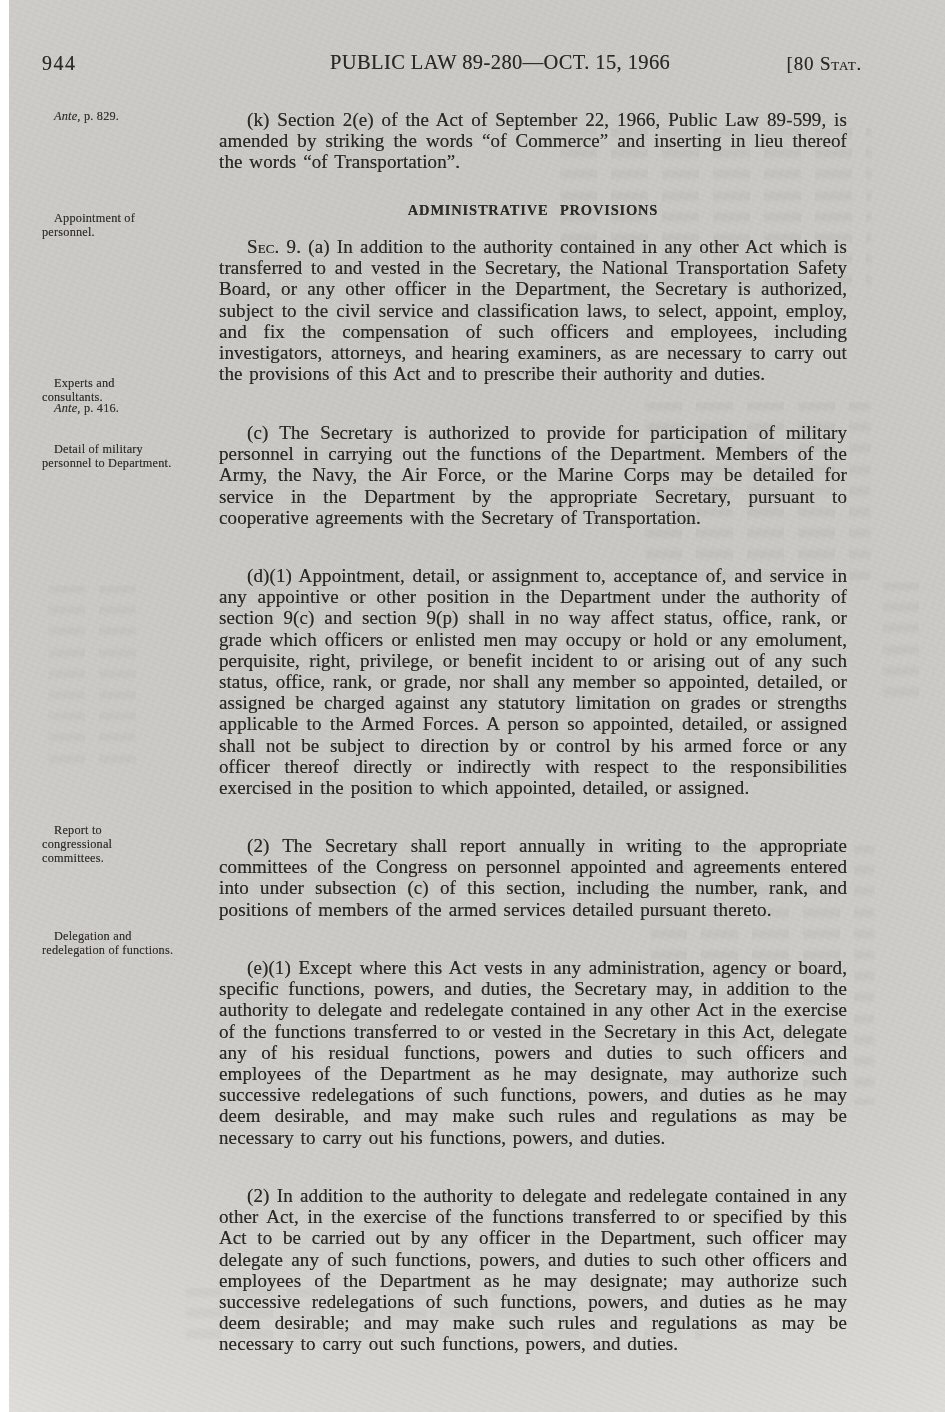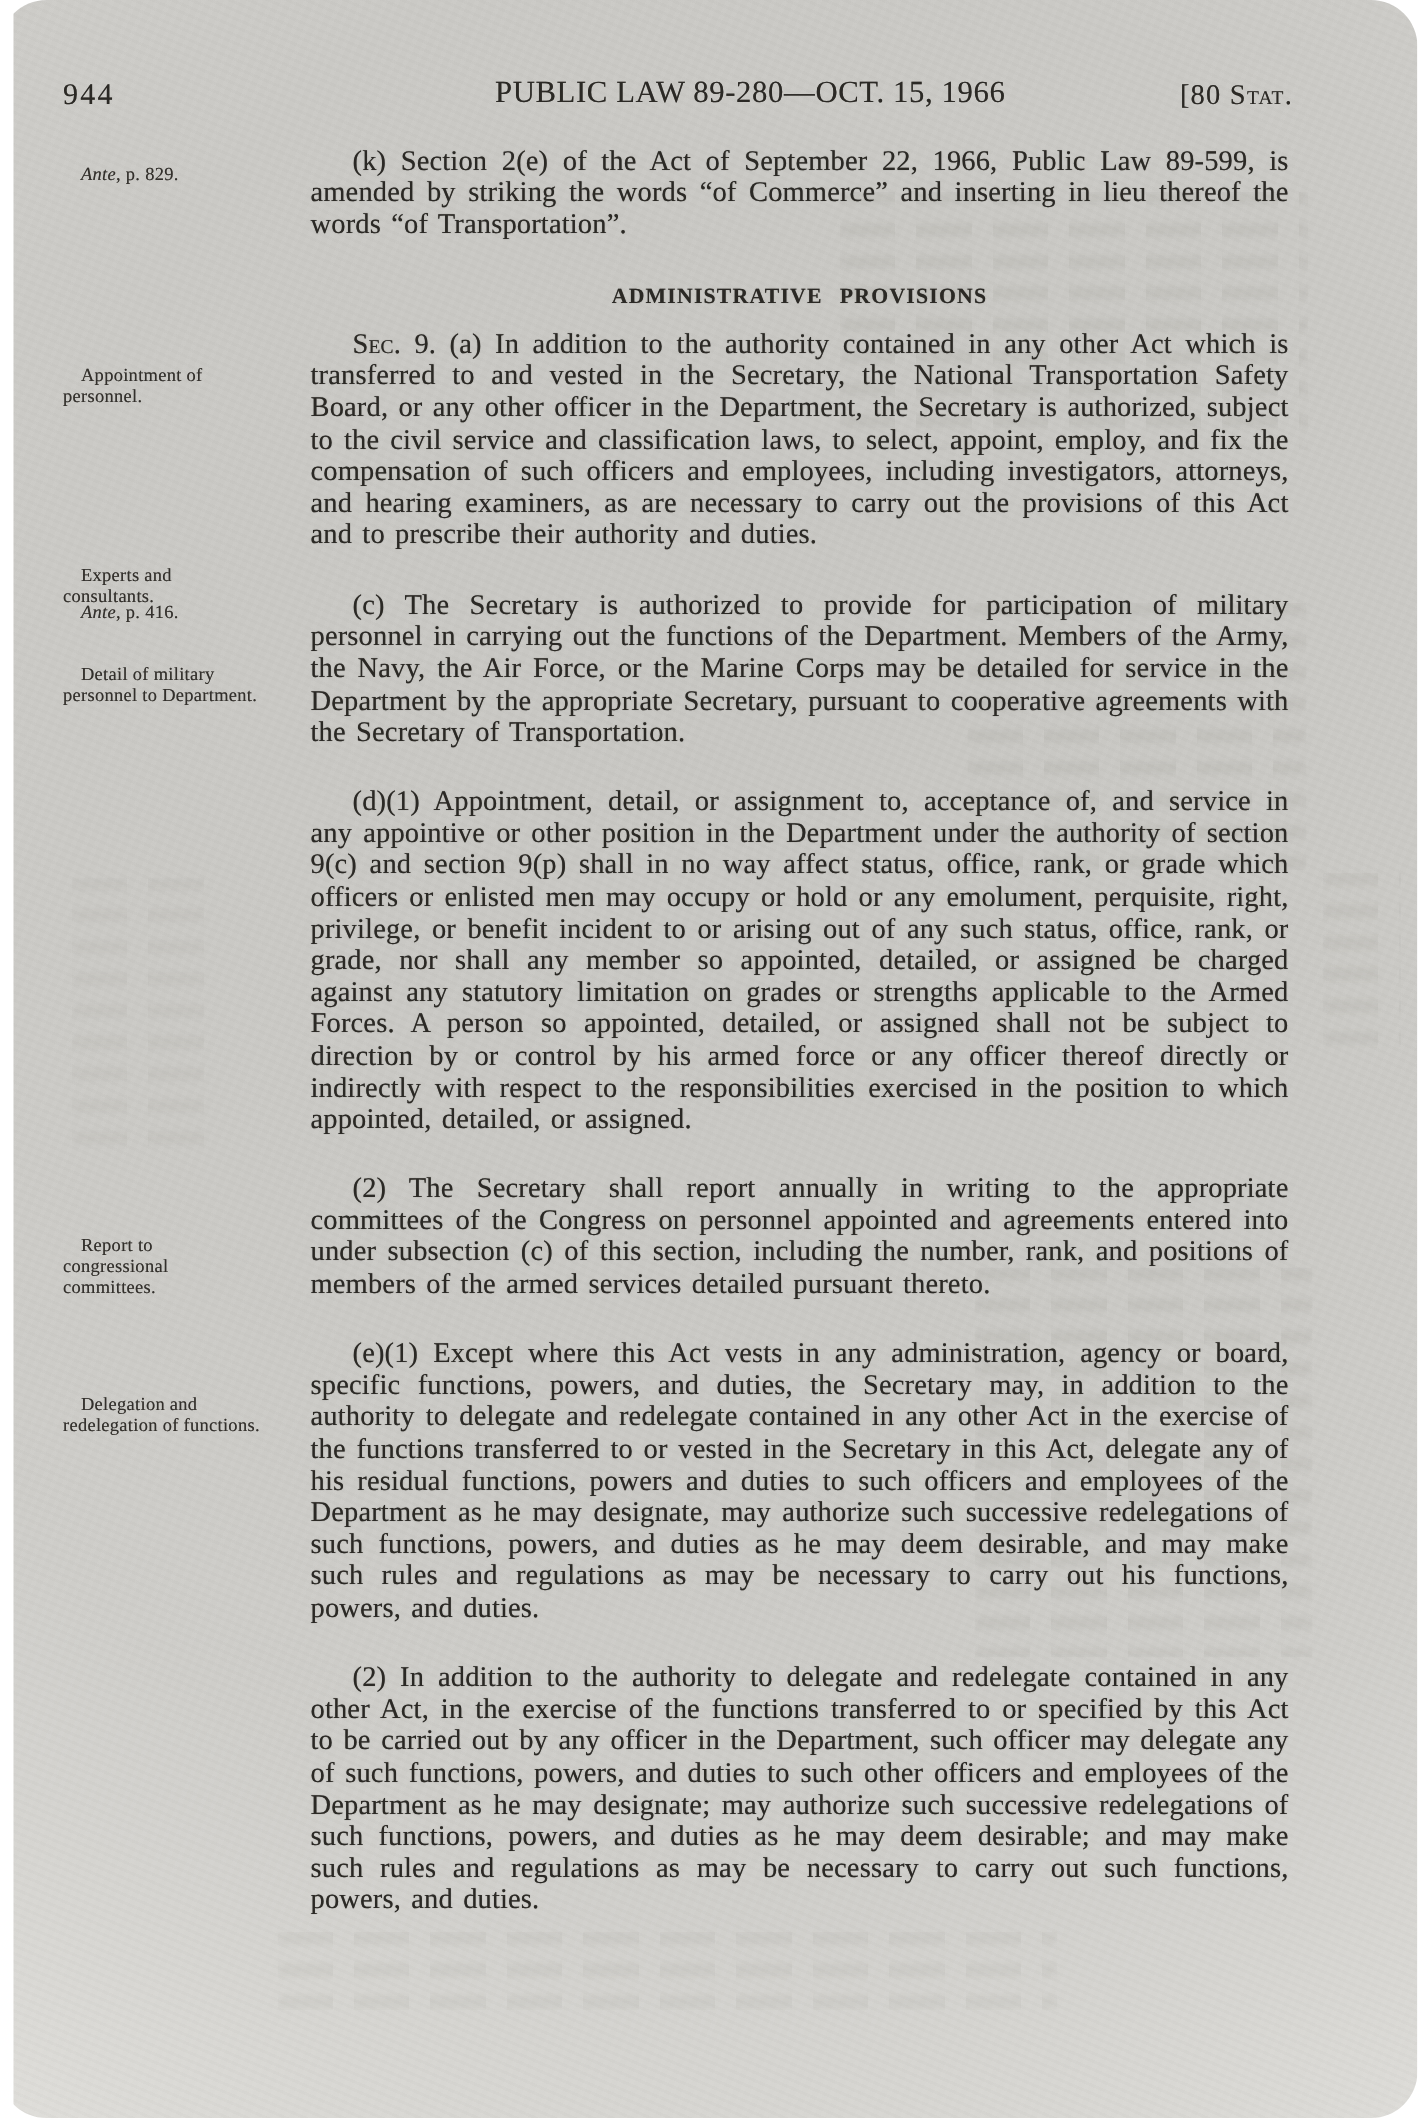--- a/index.html
+++ b/index.html
@@ -3,21 +3,20 @@
 <meta charset="utf-8">
 <style>
   html,body{margin:0;padding:0;background:#ffffff;}
   .screenshot{
     position:relative;
     width:945px;height:1412px;
     background:#ffffff;
     overflow:hidden;
     font-family:"Liberation Serif", serif;
     color:#2b2925;
-    border-radius:31px;
   }
   .paper{
     position:absolute;left:9px;top:0;right:0;bottom:0;
     background:
       radial-gradient(ellipse 130% 95% at 52% 32%,
         #c7c6c2 0%, #cac9c5 38%, #cecdc9 58%,
         #dbdad6 78%, #e9e7e3 92%, #f2f0ed 100%);
   }
   .paper::after{
     content:"";position:absolute;inset:0;
@@ -57,33 +56,33 @@
 
   .margin-col .mnote{
     position:absolute;left:42px;width:132px;
     font-size:12.3px;line-height:13.8px;
     text-indent:12px;
     color:#33302c;
     letter-spacing:.2px;
   }
   .mnote em{font-style:italic;}
   .mn1{top:110px;}
-  .mn2{top:212px;margin-top:32px;}
+  .mn2{top:212px;}
   .mn3{top:377px;}
   .mn4{top:402px;}
   .mn5{top:443px;}
   .mn6{top:824px;}
   .mn7{top:930px;}
 
   .body-col{
     position:absolute;left:203px;top:93px;width:660px;
     z-index:2;
   }
   .body-col p{
-    margin:4px;
+    margin:16px;
     font-size:19px;line-height:21.2px;
     text-align:justify;text-indent:28px;
     letter-spacing:.1px;word-spacing:2px;
     text-shadow:0 0 .5px rgba(43,41,37,.65);
   }
   .p-k{height:64px;}
   .p-a{height:170px;}
   .p-b{height:64px;}
   .p-c{height:127px;}
   .p-d1{height:254px;}

